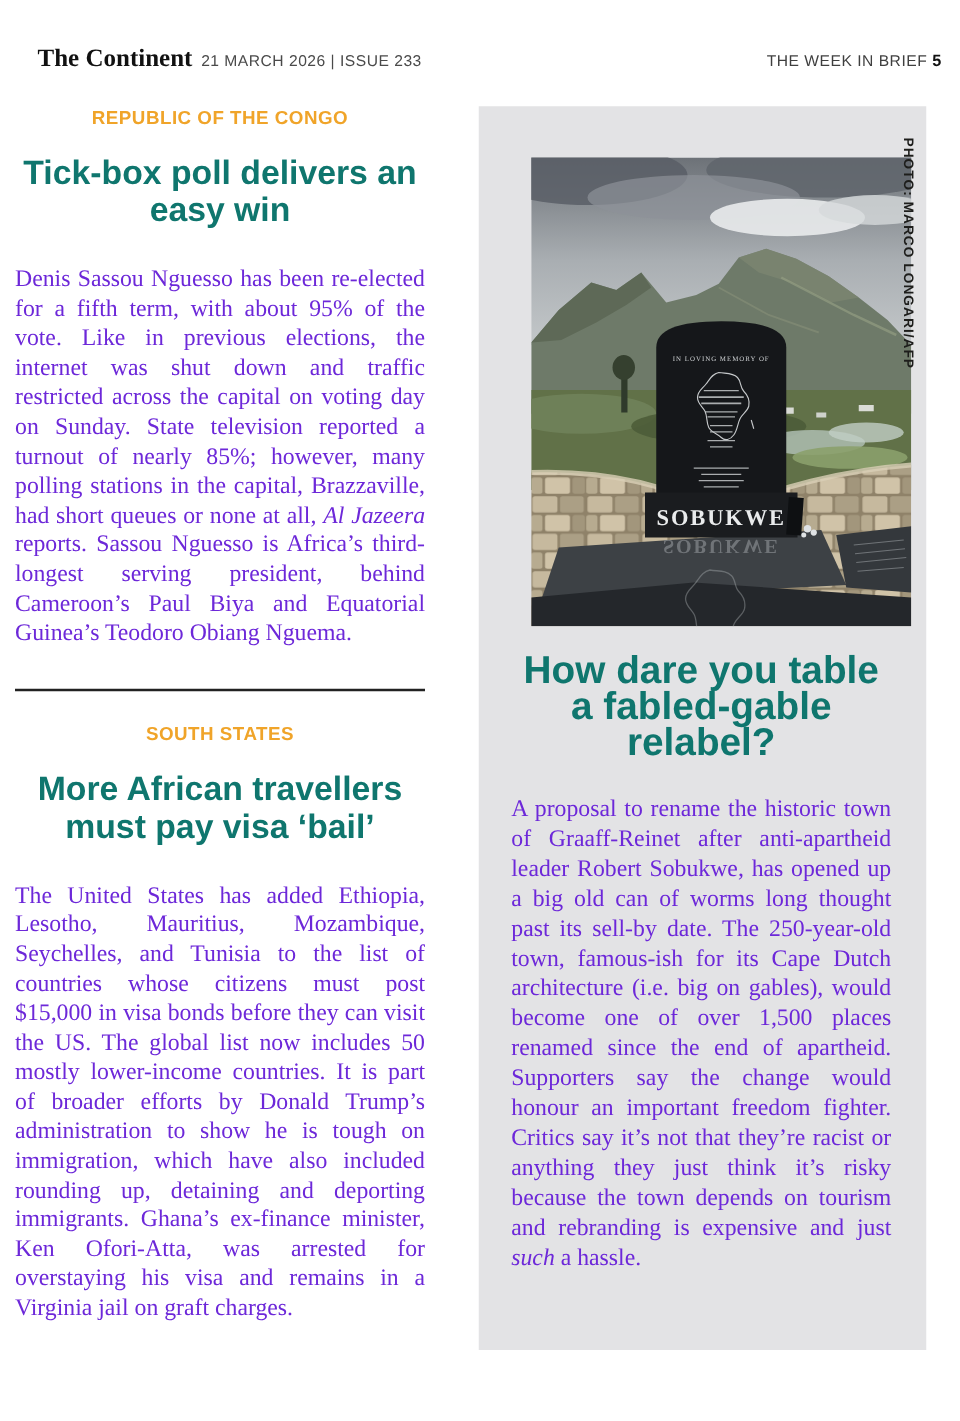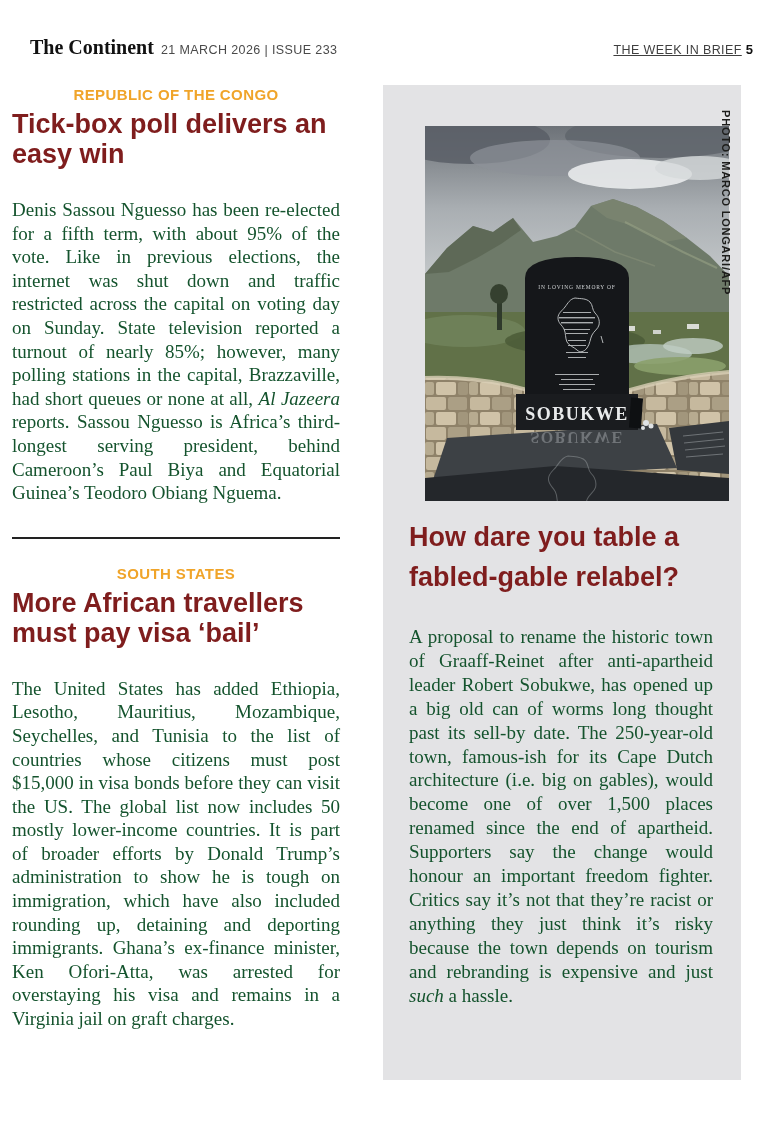--- a/index.html
+++ b/index.html
@@ -4,41 +4,41 @@
 <style>
   html,body{margin:0;padding:0;background:#ffffff;}
   .page{position:relative;width:768px;height:1137px;background:#ffffff;overflow:hidden;
         font-family:"Liberation Sans",sans-serif;color:#1d1d1b;padding-left:12px;}
 
   
   .masthead{position:absolute;left:30px;right:27px;top:36px;display:flex;
             justify-content:space-between;align-items:baseline;}
   .brand{font-family:"Liberation Serif",serif;font-weight:700;font-size:20px;color:#111;}
   .issue-info{font-size:12.5px;color:#4a4a4a;letter-spacing:.4px;margin-left:7px;}
-  .section-label{font-size:12.5px;color:#3f3f3f;letter-spacing:.4px;text-decoration:underline;}
+  .section-label{font-size:12.5px;color:#3f3f3f;letter-spacing:.4px;}
   .page-number{font-weight:700;color:#111;font-size:13px;margin-left:4px;}
 
   
   .col-left{position:absolute;left:12px;top:86px;width:328px;}
   .kicker{font-weight:700;font-size:15px;letter-spacing:.4px;color:#f0a429;text-align:center;}
-  .headline{font-weight:700;font-size:27px;line-height:30px;
-            color:#7f1d1d;margin:6px 0 0;}
+  .headline{font-weight:700;font-size:27px;line-height:30px;text-align:center;
+            color:#0f766e;margin:20px 0 0;}
   .body-text{font-family:"Liberation Serif",serif;font-size:19px;line-height:23.6px;
-             text-align:justify;color:#14532d;margin-top:29px;}
+             text-align:justify;color:#6d28d9;margin-top:29px;}
   .body-text i{font-style:italic;}
   .story-divider{border:none;border-top:2px solid #222;margin:32px 0 26px;width:100%;}
 
   
   .panel{position:absolute;left:383px;top:85px;width:358px;height:995px;background:#e3e3e5;}
   .panel-inner{position:relative;padding:25px 28px 0 26px;}
   .photo-frame{width:304px;height:375px;display:block;}
   .photo-credit{position:absolute;top:25px;right:9px;writing-mode:vertical-rl;
                 font-weight:700;font-size:11px;letter-spacing:.8px;color:#1d1d1b;}
   .panel .kicker{margin-top:42px;}
-  .panel .headline{font-size:27px;line-height:40px;}
+  .panel .headline{font-size:31px;line-height:29px;}
   .panel .body-text{margin-top:28px;line-height:23.9px;}
 </style>
 </head>
 <body>
 
 <div class="page">
 
   <header class="masthead">
     <div>
       <span class="brand">The Continent</span><span class="issue-info">21 MARCH 2026 | ISSUE 233</span>

